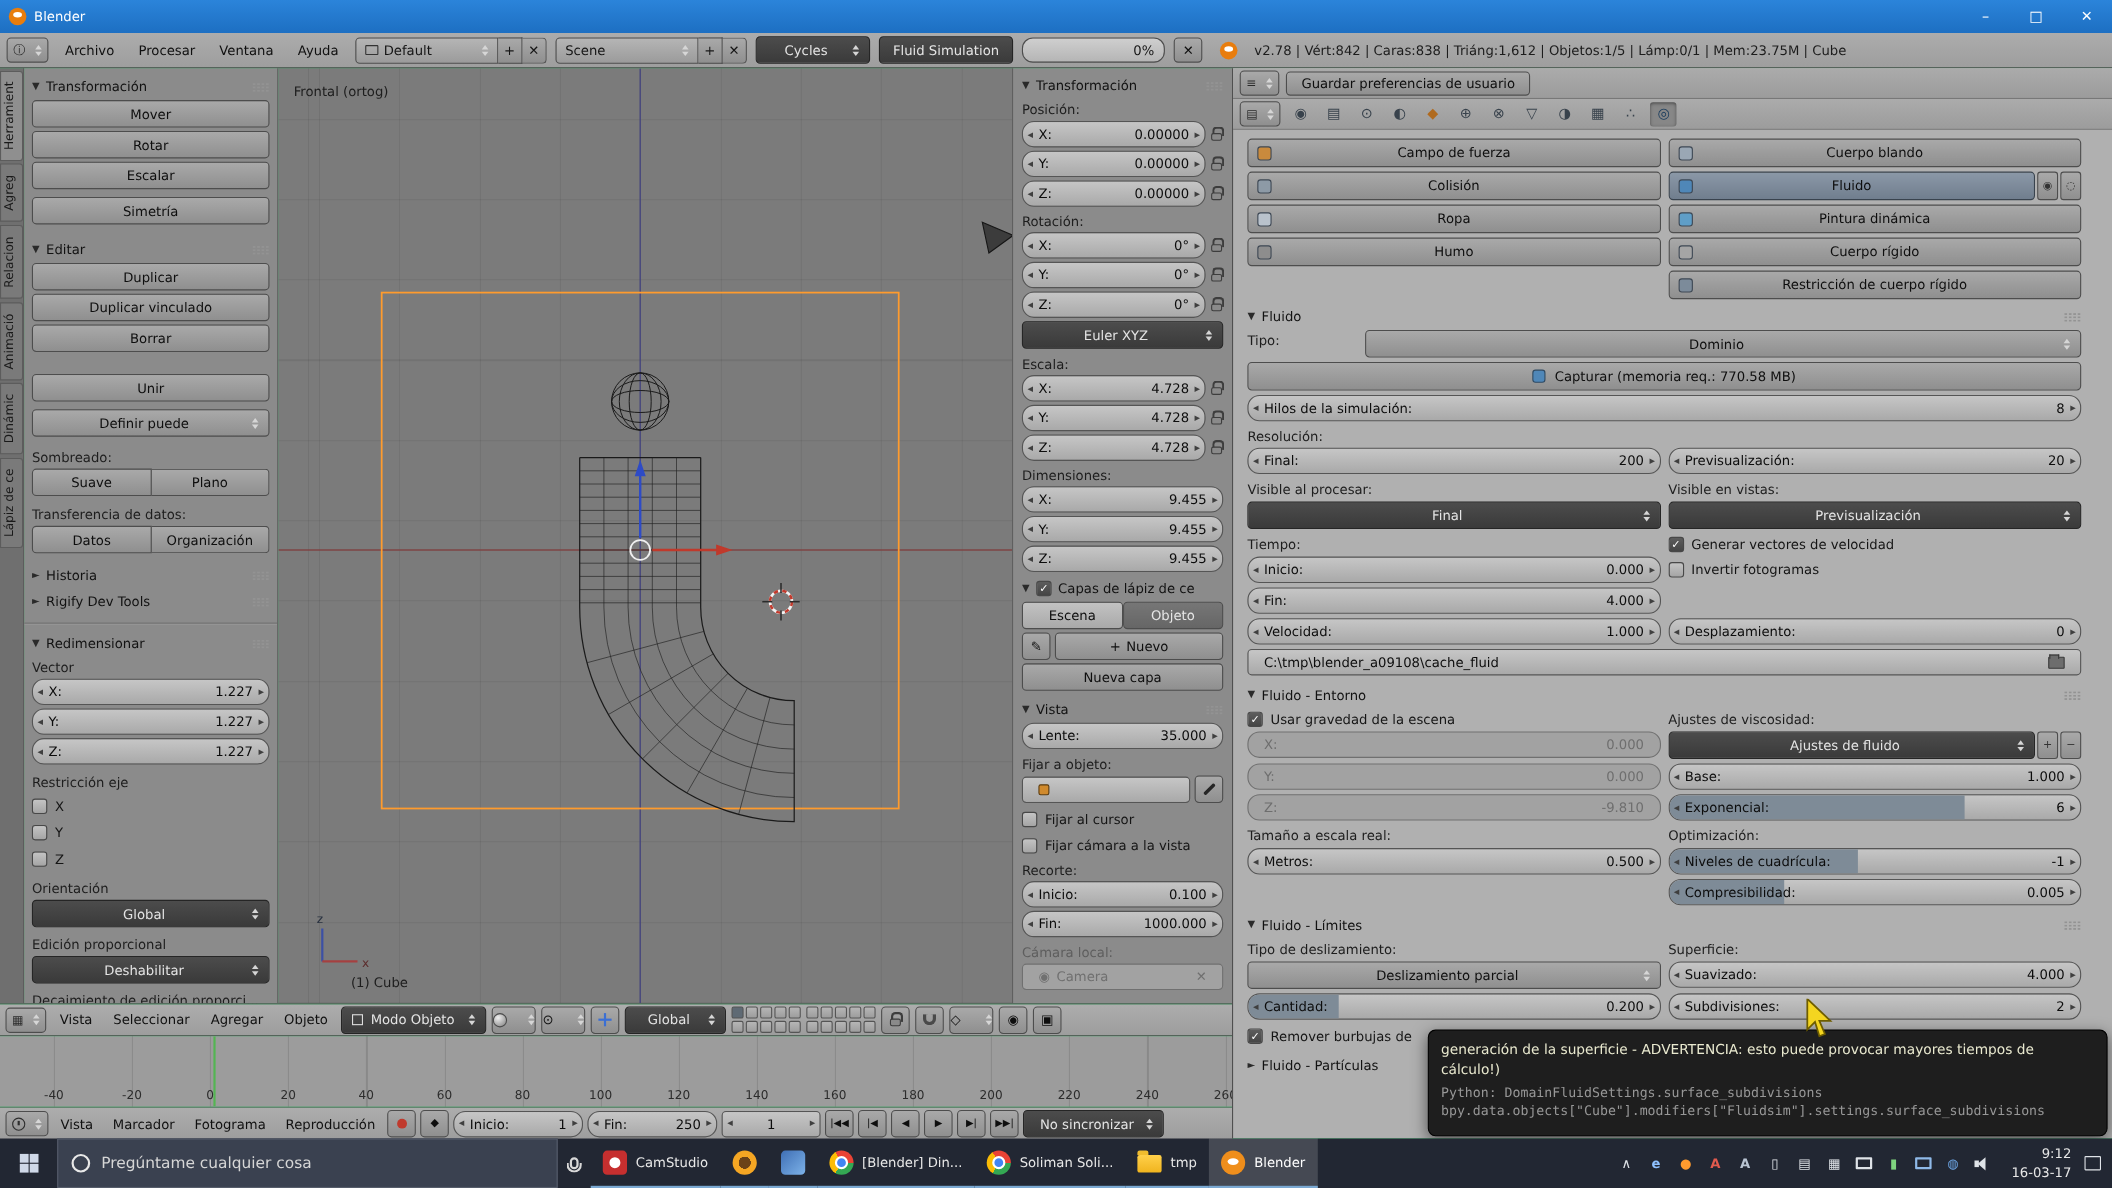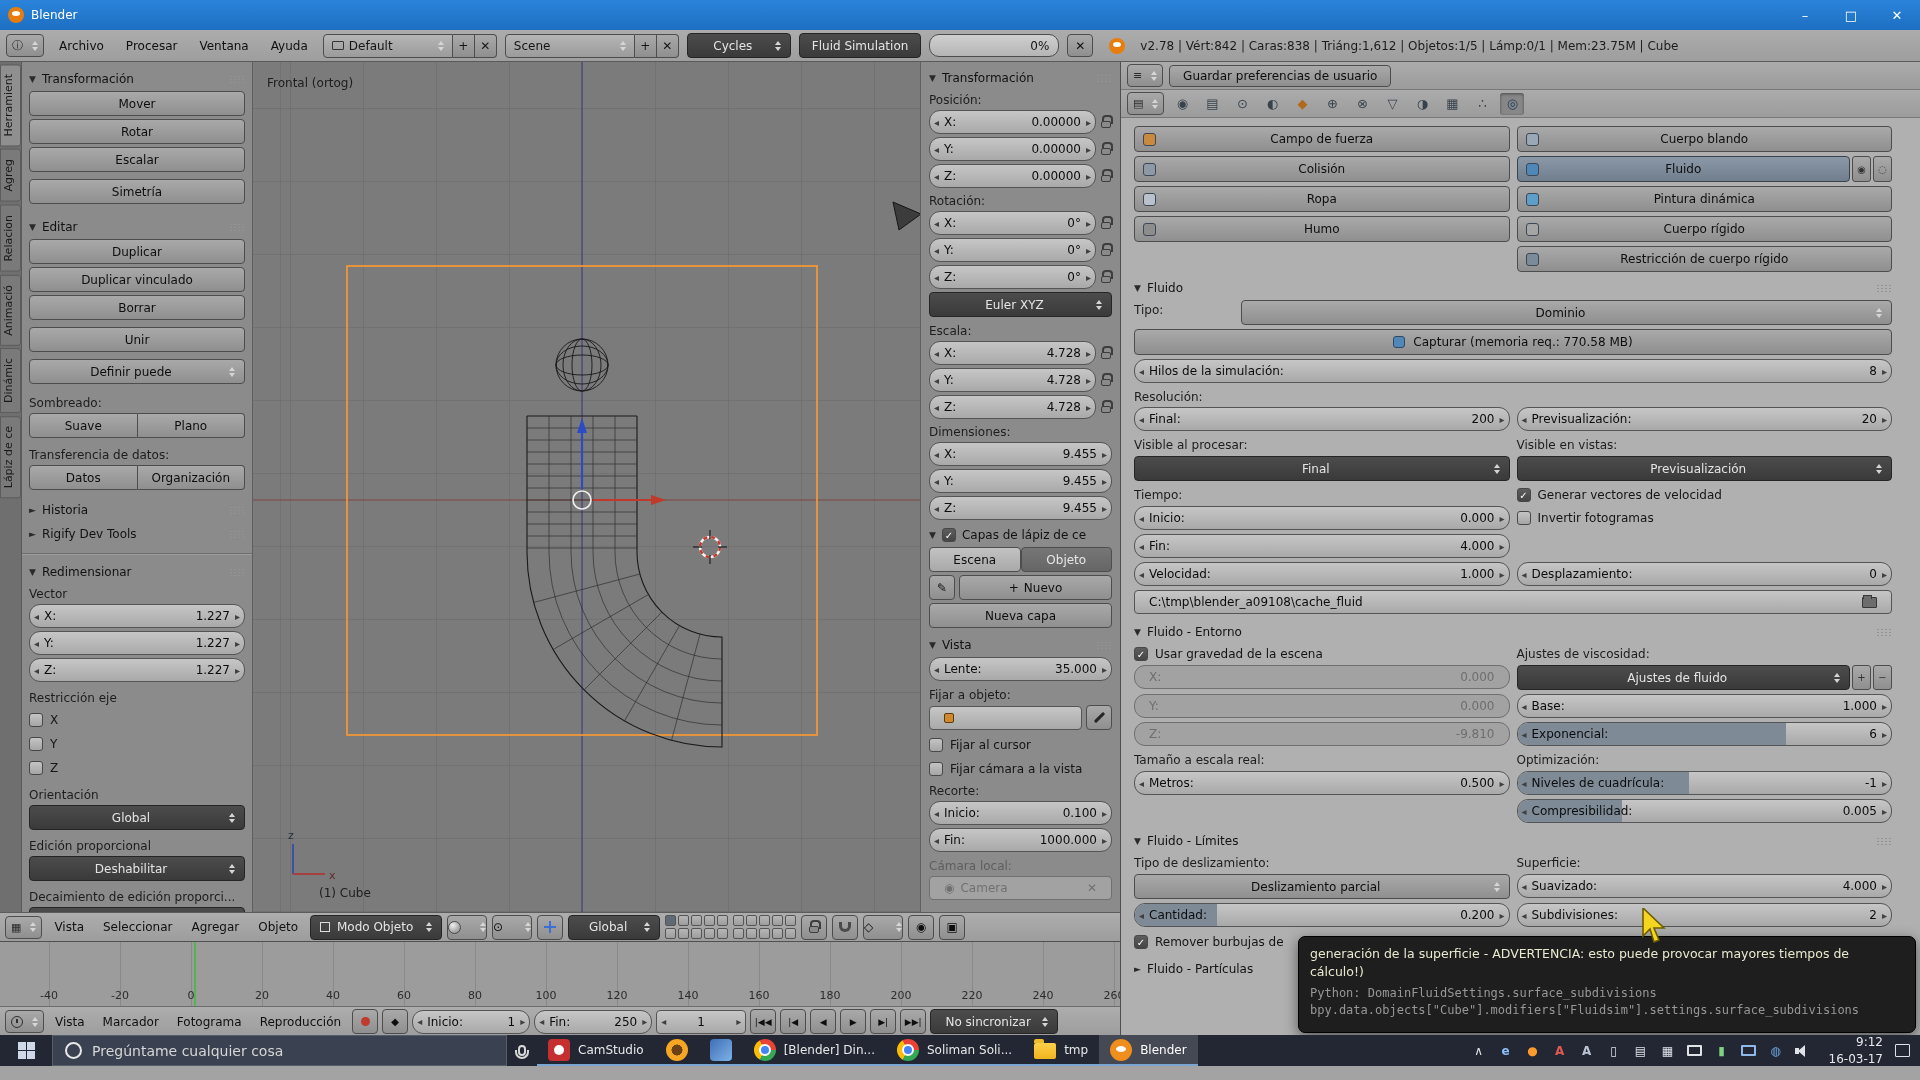--- a/index.html
+++ b/index.html
@@ -1,17 +1,17 @@
 <!DOCTYPE html>
 <html><head>
 <meta charset="utf-8">
 <style>
 *{margin:0;padding:0;box-sizing:border-box;}
 body{font-family:"DejaVu Sans","Liberation Sans",sans-serif;font-size:12px;color:#151515;background:#444;}
-#root{position:relative;width:1920px;height:1080px;overflow:hidden;background:#a3a3a3;text-decoration:underline;}
+#root{position:relative;width:1920px;height:1080px;overflow:hidden;background:#22c55e;text-decoration:underline;}
 .abs{position:absolute;}
 
 
 .btn{display:flex;align-items:center;justify-content:center;height:25px;background:linear-gradient(#a9a9a9,#8f8f8f);border:1px solid #4d4d4d;border-radius:4px;color:#0e0e0e;white-space:nowrap;font-size:12px;}
 .btn.sq{width:26px;flex:none;}
 .dark{background:linear-gradient(#4c4c4c,#3a3a3a);color:#e4e4e4;border-color:#252525;}
 .num{position:relative;display:flex;align-items:center;height:24px;background:linear-gradient(#c6c6c6,#a9a9a9);border:1px solid #555;border-radius:11px;padding:0 14px;color:#0c0c0c;overflow:hidden;white-space:nowrap;}
 .num .nl{z-index:2;}
 .num .nv{margin-left:auto;z-index:2;}
 .num .fill{position:absolute;left:0;top:0;bottom:0;background:#7e8b97;z-index:1;}
@@ -122,21 +122,21 @@
 .clockico{width:12px;height:12px;border:1.5px solid #2e2e2e;border-radius:50%;position:relative;}
 .clockico::after{content:"";position:absolute;left:4px;top:2px;width:1.5px;height:4px;background:#2e2e2e;}
 
 
 .tooltip{left:1298px;top:936px;width:618px;height:97px;background:#1e1e1e;border:1px solid #000;border-radius:7px;box-shadow:0 4px 14px rgba(0,0,0,.5);padding:8px 11px;z-index:50;}
 .tooltip .tl{color:#e9e9cf;font-size:12.5px;line-height:1.45;}
 .tooltip .py{color:#979797;font-size:12px;font-family:"DejaVu Sans Mono","Liberation Mono",monospace;line-height:1.4;}
 .cursor{left:1640px;top:908px;z-index:60;}
 
 
-.taskbar{left:0;top:1035px;width:1920px;height:31px;background:#222733;display:flex;align-items:stretch;color:#e8e8e8;z-index:70;}
+.taskbar{left:0;top:1035px;width:1920px;height:45px;background:#222733;display:flex;align-items:stretch;color:#e8e8e8;z-index:70;}
 .tstart{width:52px;display:flex;align-items:center;justify-content:center;}
 .winlogo{width:17px;height:17px;display:grid;grid-template-columns:8px 8px;grid-template-rows:8px 8px;gap:1px;}
 .winlogo span{background:#cfd8e8;}
 .tsearch{width:455px;background:#3a4150;border:1px solid #565d6b;display:flex;align-items:center;gap:10px;padding:0 12px;color:#d6d6d6;font-size:14px;}
 .cring{width:17px;height:17px;border:2px solid #e8e8e8;border-radius:50%;flex:none;}
 .mic{width:30px;display:flex;align-items:center;justify-content:center;}
 .micb{width:8px;height:11px;border:2px solid #d8d8d8;border-radius:4px;position:relative;}
 .micb::after{content:"";position:absolute;left:-5px;right:-5px;bottom:-5px;height:7px;border:2px solid #d8d8d8;border-top:none;border-radius:0 0 7px 7px;}
 .tapp{display:flex;align-items:center;gap:8px;padding:0 11px;border-bottom:2px solid #7aa8d2;max-width:150px;white-space:nowrap;overflow:hidden;font-size:12px;}
 .tapp.active{background:rgba(255,255,255,.16);}
@@ -246,21 +246,21 @@
     <div class="btn">Escalar</div>
     <div class="btn" style="margin-top:7px">Simetría</div>
     <div class="phdr" style="margin-top:11px">
         <span class="tri">▼</span>
         <span>Editar</span>
         <span class="grip"></span>
       </div>
     <div class="btn">Duplicar</div>
     <div class="btn">Duplicar vinculado</div>
     <div class="btn">Borrar</div>
-    <div class="btn" style="margin-top:7px">Unir</div>
+    <div class="btn" style="margin-top:20px">Unir</div>
     <div class="btn dd" style="margin-top:7px">
         <span class="lab">Definir puede</span>
         <span class="ud lt">
           <i></i>
           <i></i>
         </span>
       </div>
     <div class="lbl" style="margin-top:9px">Sombreado:</div>
     <div class="pair">
       <div class="btn">Suave</div>

